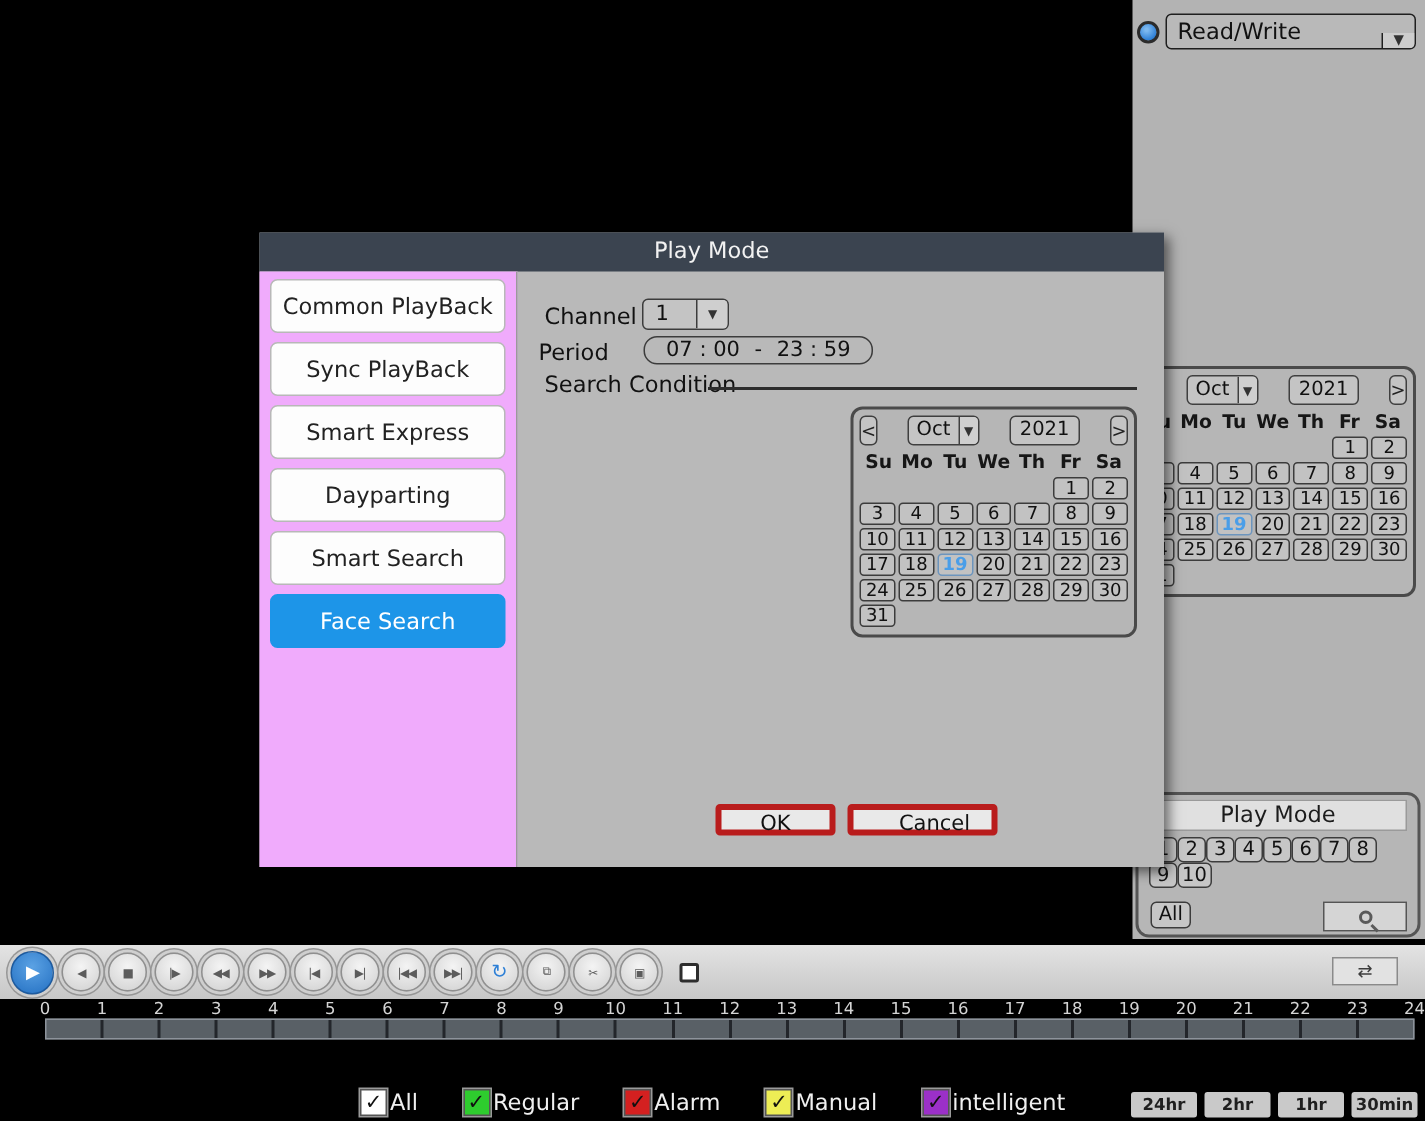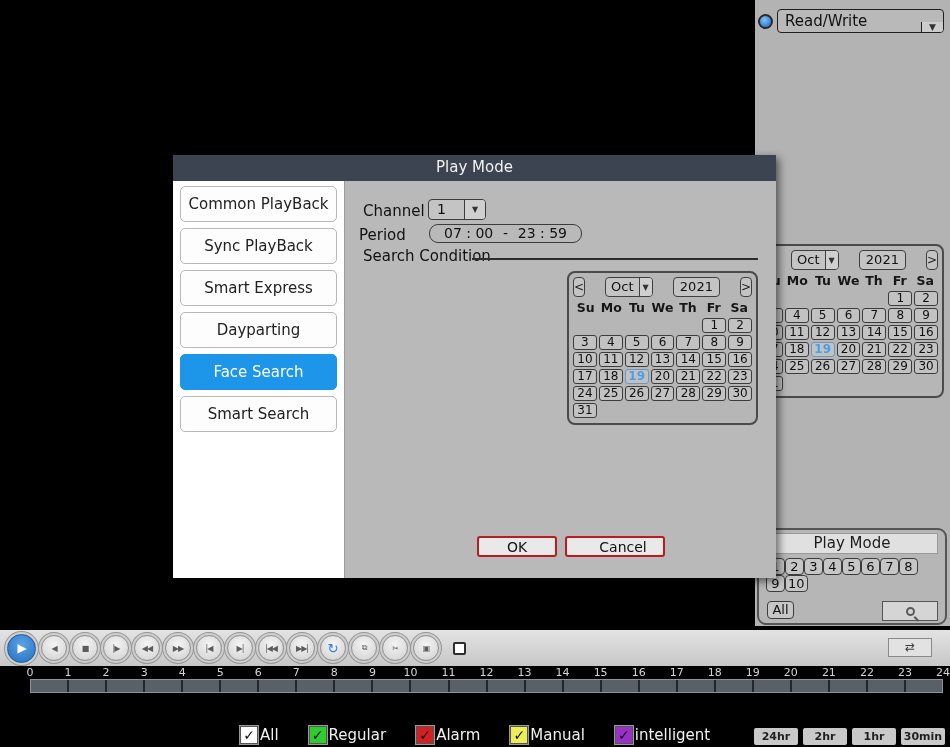--- a/index.html
+++ b/index.html
@@ -41,34 +41,34 @@
   .pm-ch { min-width:19px; height:17px; border:1px solid #3c3c3c; border-radius:4px; background:#c6c6c6; font-size:13px; color:#111; text-align:center; line-height:15px; padding:0 2px; }
   .pm-all { position:absolute; left:8px; top:71px; width:27px; height:18px; border:1px solid #3c3c3c; border-radius:4px; background:#c6c6c6; font-size:13px; color:#111; text-align:center; line-height:16px; }
   .pm-search { position:absolute; right:7px; top:71px; width:56px; height:20px; border:1px solid #555; background:#d5d5d5; display:flex; align-items:center; justify-content:center; }
   .mag { position:relative; width:9px; height:9px; border:2px solid #5a5a5a; border-radius:50%; display:inline-block; }
   .mag::after { content:""; position:absolute; left:7px; top:7px; width:6px; height:2px; background:#5a5a5a; transform:rotate(45deg); transform-origin:0 0; }
 
   
   .dialog { position:absolute; left:173px; top:155px; width:603px; height:423px; background:#b9b9b9; z-index:10; box-shadow:3px 3px 8px rgba(0,0,0,.55); }
   .dialog-title { height:26px; background:#3b4450; color:#f2f2f2; font-size:15px; text-align:center; line-height:25px; }
   .dialog-body { display:flex; height:397px; }
-  .sidebar { width:172px; background:#ffffff; border-right:1px solid #9a9a9a; padding:5px 7px; }
+  .sidebar { width:172px; background:#f0abfc; border-right:1px solid #9a9a9a; padding:5px 7px; }
   .side-btn { height:36px; margin-bottom:6px; background:#fdfdfd; border:1px solid #b8b8b8; border-radius:5px; font-size:15px; color:#222; display:flex; align-items:center; justify-content:center; }
   .side-btn.active { background:var(--accent); border-color:var(--accent); color:#fff; }
   .dialog-main { flex:1; position:relative; font-size:15px; color:#111; }
   .lbl-channel { position:absolute; left:18px; top:21px; }
   .channel-dd { position:absolute; left:83px; top:18px; width:58px; height:21px; display:flex; border:1px solid #3c3c3c; border-radius:4px; background:#c4c4c4; overflow:hidden; }
   .channel-dd .val { flex:1; padding:1px 8px; font-size:14px; }
   .channel-dd .dd-btn { width:21px; border-left:1px solid #3c3c3c; background:#cfcfcf; font-size:8px; }
   .lbl-period { position:absolute; left:14px; top:45px; }
   .period-box { position:absolute; left:84px; top:43px; width:153px; height:19px; border:1px solid #3c3c3c; border-radius:9px; display:flex; justify-content:space-between; padding:0 14px; font-size:14px; line-height:17px; }
   .lbl-search { position:absolute; left:18px; top:66px; }
   .search-line { position:absolute; left:127px; top:77px; width:286px; border-bottom:2px solid #2d2d2d; }
   .dialog-calendar { position:absolute; left:222px; top:90px; }
-  .ok-btn, .cancel-btn { position:absolute; top:355px; height:21px; background:#e9e9e9; border:2px solid #b91c1c; border-radius:3px; font-size:14px; color:#111; text-align:center; line-height:19px; }
+  .ok-btn, .cancel-btn { position:absolute; top:355px; height:21px; background:#e9e9e9; border:4px solid #b91c1c; border-radius:3px; font-size:14px; color:#111; text-align:center; line-height:19px; }
   .ok-btn { left:132px; width:80px; }
   .cancel-btn { left:220px; width:100px;padding-left:16px; }
 
   
   .pb-bar { position:absolute; left:0; top:630px; width:950px; height:36px; background:linear-gradient(#e3e3e3,#c7c7c7); z-index:3; }
   .pb-controls { position:absolute; left:7px; top:0; height:36px; display:flex; align-items:center; }
   .pb-btn { width:26px; height:26px; margin-right:5px; border-radius:50%; border:1px solid #8f8f8f; box-shadow:0 0 0 2px #cfcfcf, 0 0 0 3px #969696; background:radial-gradient(circle at 50% 35%, #f4f4f4, #d0d0d0); color:#5c5c5c; font-size:8px; letter-spacing:-1px; display:flex; align-items:center; justify-content:center; flex:none; }
   .pb-btn.primary { width:29px; height:29px; background:radial-gradient(circle at 50% 35%, #5ba2e4, #2470c2); color:#fff; font-size:12px; border-color:#1d5a9e; }
   .pb-btn.accent-glyph { color:#2f80d6; font-size:13px; letter-spacing:0; }
   .pb-check { width:13px; height:13px; margin-left:9px; border:2px solid #2d2d2d; border-radius:2px; background:#fff; flex:none; }
@@ -190,22 +190,22 @@
 </div>
 
 <div class="dialog">
   <div class="dialog-title">Play Mode</div>
   <div class="dialog-body">
     <div class="sidebar" id="dialog-sidebar">
         <div class="side-btn">Common PlayBack</div>
         <div class="side-btn">Sync PlayBack</div>
         <div class="side-btn">Smart Express</div>
         <div class="side-btn">Dayparting</div>
+        <div class="side-btn">Smart Search</div>
         <div class="side-btn active">Face Search</div>
-        <div class="side-btn">Smart Search</div>
       </div>
     <div class="dialog-main">
       <span class="lbl-channel">Channel</span>
       <div class="channel-dd">
         <span class="val">1</span>
         <span class="dd-btn">▼</span>
       </div>
       <span class="lbl-period">Period</span>
       <div class="period-box">
         <span>07 : 00</span>

